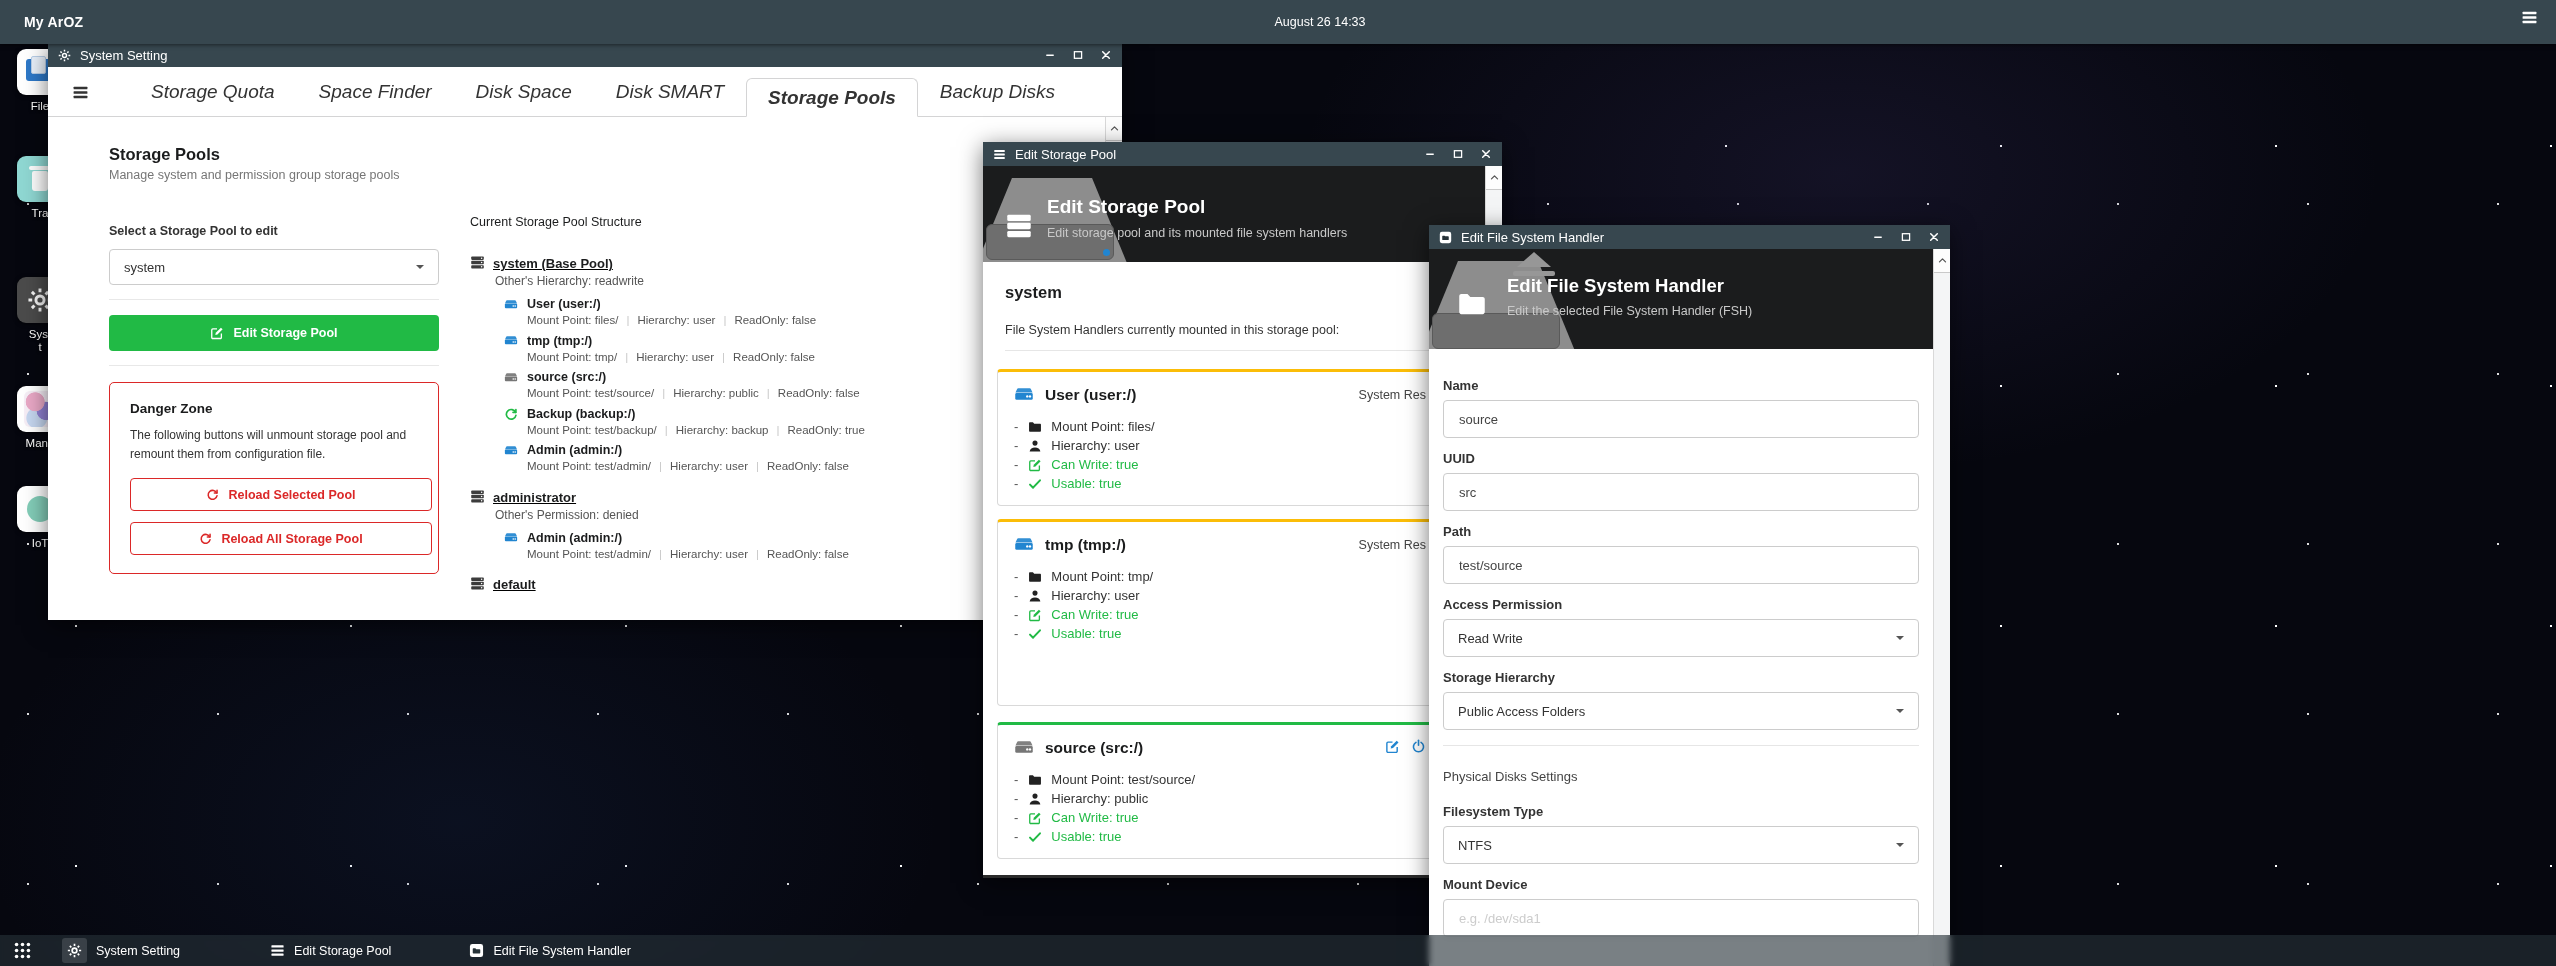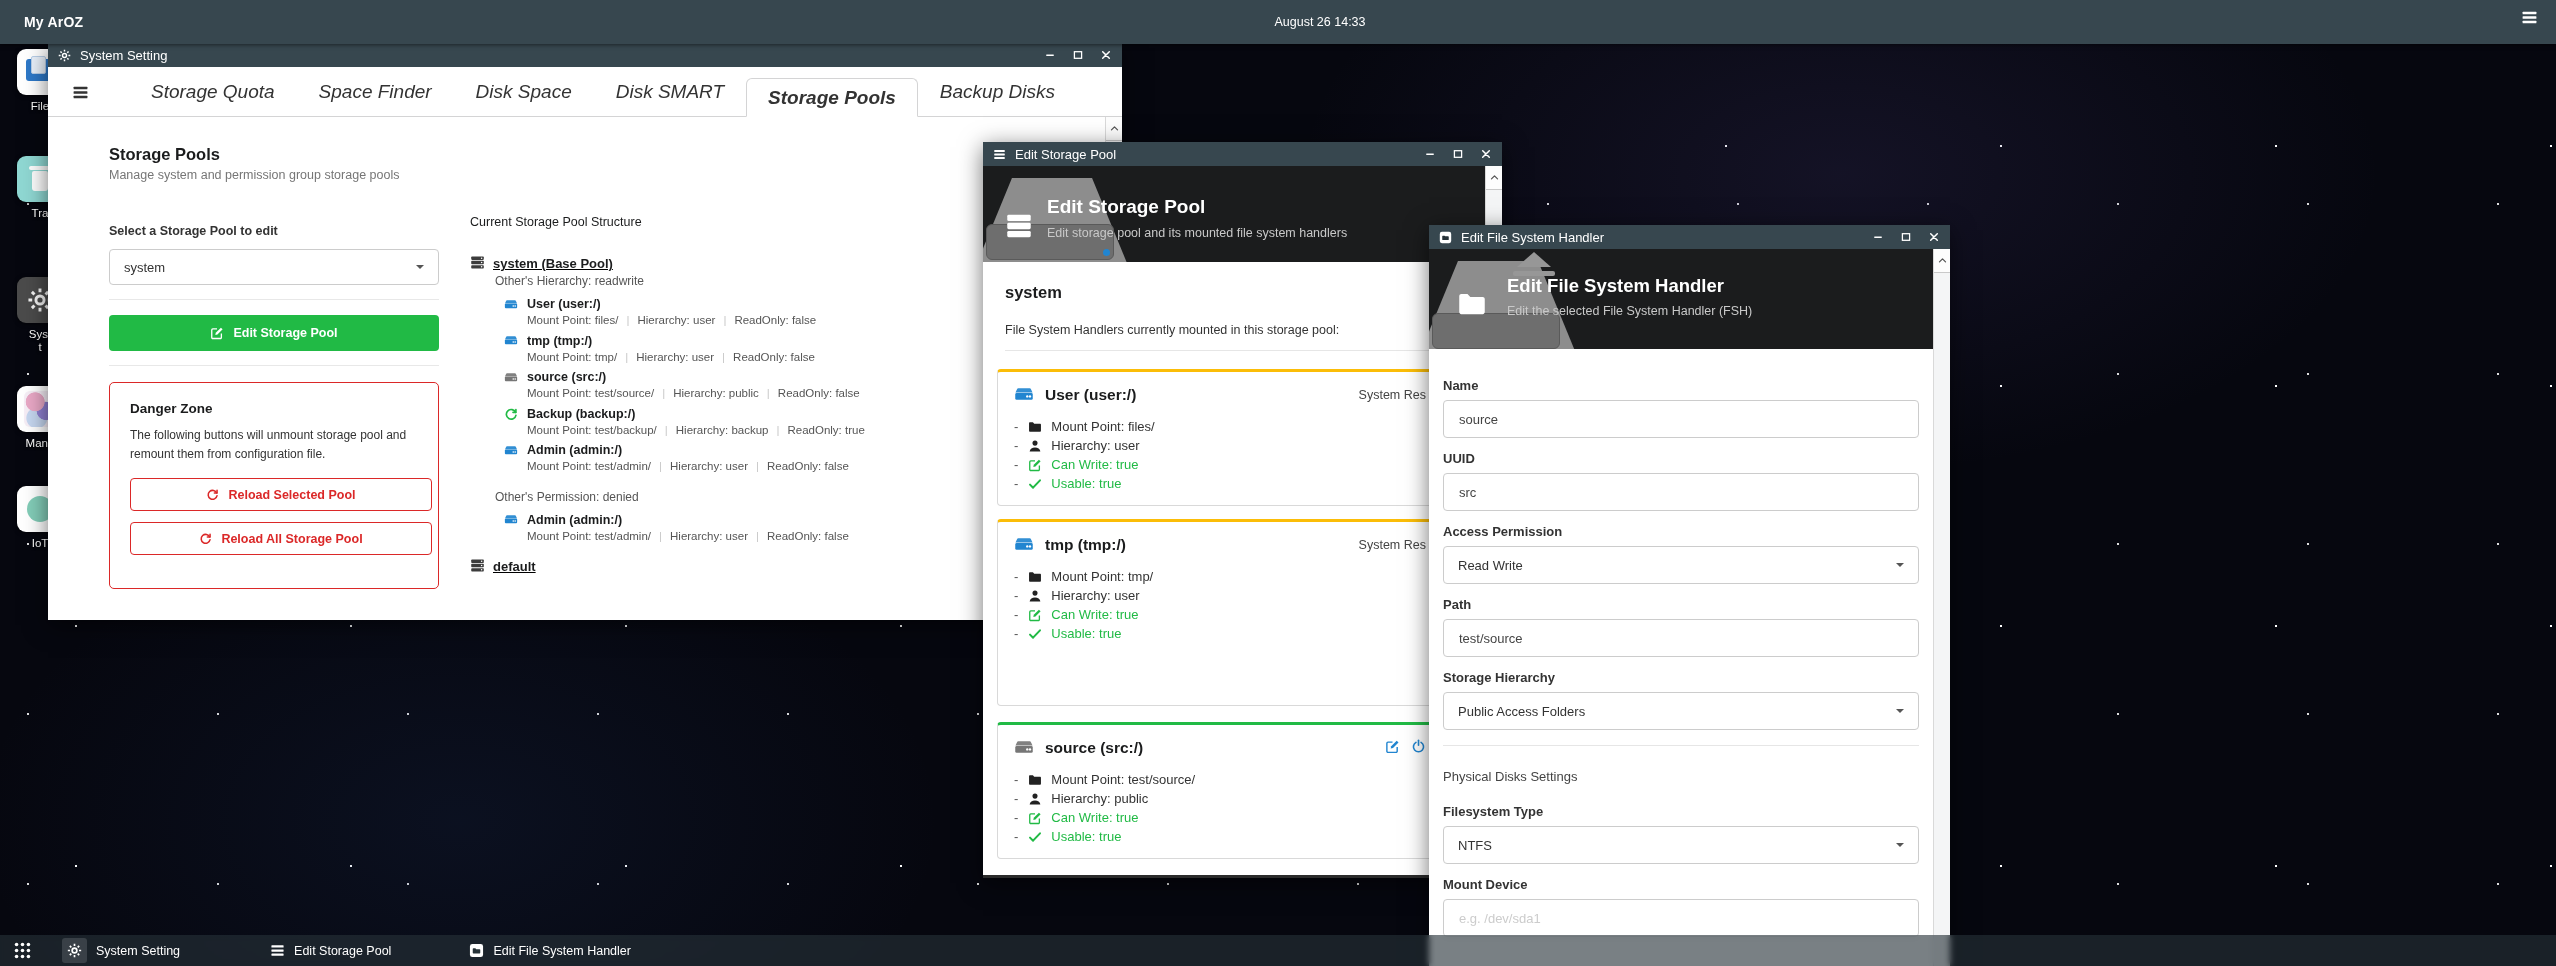--- a/index.html
+++ b/index.html
@@ -73,21 +73,21 @@
   .ss-left { position:absolute; left:61px; top:28px; width:330px; }
   .ss-h1 { font-size:16.5px; font-weight:bold; color:#1b1c1d; }
   .ss-sub { margin-top:4px; font-size:12.5px; color:#767676; }
   .ss-label { margin-top:42px; font-size:12.5px; font-weight:bold; color:#333; }
   .dd { position:relative; margin-top:11px; height:36px; border:1px solid #ccc; border-radius:4px; display:flex; align-items:center; padding:0 14px; font-size:13px; color:#333; background:#fff; cursor:pointer; }
   .dd::after { content:""; position:absolute; right:14px; top:50%; margin-top:-2px; border:4.5px solid transparent; border-top-color:#555; }
   .hr { margin-top:14px; border-top:1px solid #e8e8e8; }
   .btn-green { margin-top:15px; height:36px; width:100%; background:#21ba45; color:#fff; border:none; border-radius:4px;
     font-family:inherit; font-size:12.5px; font-weight:bold; display:flex; align-items:center; justify-content:center; gap:9px; cursor:pointer; }
   .btn-green svg { width:14px; height:14px; }
-  .danger { margin-top:16px; border:1px solid #db2828; border-radius:5px; padding:18px 20px 33px 20px; }
+  .danger { margin-top:16px; border:1px solid #db2828; border-radius:5px; padding:18px 20px 18px 20px; }
   .danger-title { font-size:13.5px; font-weight:bold; color:#1b1c1d; }
   .danger-body { margin-top:10px; font-size:12px; line-height:19px; color:#333; }
   .btn-red { margin:14px auto 0; height:33px; width:302px; background:#fff; color:#db2828; border:1px solid #db2828; border-radius:4px;
     font-family:inherit; font-size:12.5px; font-weight:bold; display:flex; align-items:center; justify-content:center; gap:9px; cursor:pointer; }
   .btn-red + .btn-red { margin-top:11px; }
   .btn-red svg { width:13px; height:13px; }
 
   .ss-right { position:absolute; left:422px; top:98px; width:620px; }
   .struct-title { font-size:12.5px; color:#1b1c1d; }
   .tree { margin-top:26px; }
@@ -413,20 +413,26 @@
                     <use href="#i-hdd"></use>
                   </svg>
                   <span class="fsh-name">Admin (admin:/)</span>
                 </div>
               <div class="fsh-meta"><span class="m">Mount Point: test/admin/</span><span class="m">Hierarchy: user</span><span class="m">ReadOnly: false</span></div>
             </div>
           </div>
         </div>
 
         <div class="pool-root">
+          <div class="pool-root-head">
+            <svg>
+                <use href="#i-server"></use>
+              </svg>
+            <span class="pool-root-name">administrator</span>
+          </div>
           <div class="pool-perm">Other's Permission: denied</div>
           <div class="pool-children">
             <div class="fsh-row">
               <div class="fsh-head">
                   <svg class="ic-blue">
                     <use href="#i-hdd"></use>
                   </svg>
                   <span class="fsh-name">Admin (admin:/)</span>
                 </div>
               <div class="fsh-meta"><span class="m">Mount Point: test/admin/</span><span class="m">Hierarchy: user</span><span class="m">ReadOnly: false</span></div>
@@ -655,28 +661,28 @@
   <div class="fsh-body">
     <div class="field">
       <label>Name</label>
       <input class="tinput" type="text" value="source" style="">
     </div>
     <div class="field">
       <label>UUID</label>
       <input class="tinput" type="text" value="src" style="">
     </div>
     <div class="field">
+      <label>Path</label>
+      <input class="tinput" type="text" value="test/source" style="">
+    </div>
+    <div class="field">
       <label>Access Permission</label>
       <div class="dd dd38">
         <span>Read Write</span>
       </div>
-    </div>
-    <div class="field">
-      <label>Path</label>
-      <input class="tinput" type="text" value="test/source" style="">
     </div>
     <div class="field">
       <label>Storage Hierarchy</label>
       <div class="dd dd38">
         <span>Public Access Folders</span>
       </div>
     </div>
     <div class="fsh-div"></div>
     <div class="section-label">Physical Disks Settings</div>
     <div class="field">

